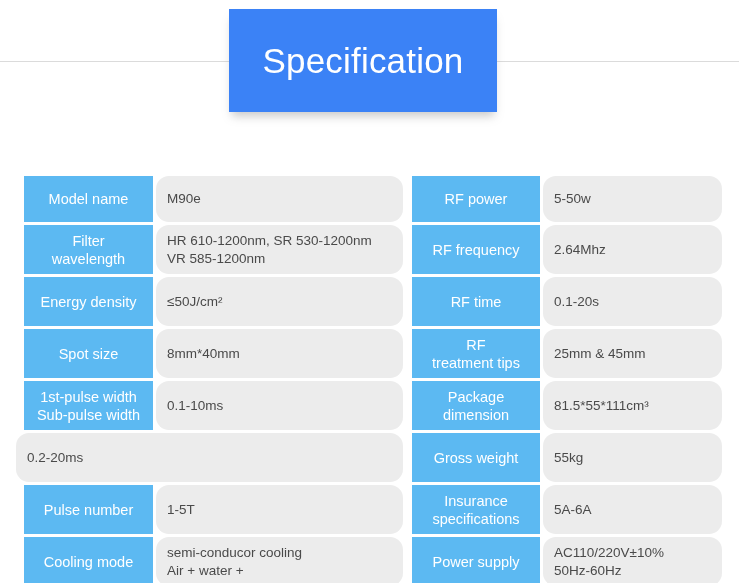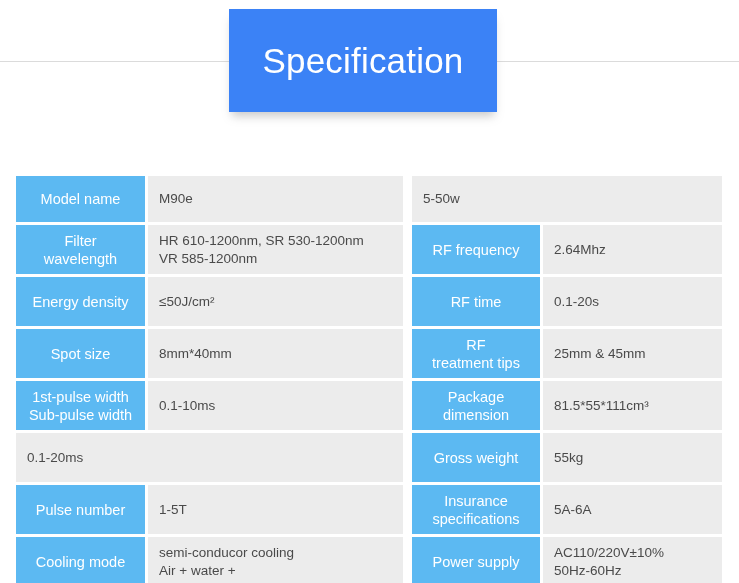--- a/index.html
+++ b/index.html
@@ -83,34 +83,35 @@
     line-height: 18px;
     display: flex;
     flex-direction: column;
     align-items: center;
     justify-content: center;
     text-align: center;
     box-sizing: border-box;
     padding: 4px 4px;
     flex: 0 0 auto;
   }
-  #spec-table-left  .spec-label { width: 129px; }
+  #spec-table-left  .spec-label { width: 129px; margin-left: 8px; }
   #spec-table-right .spec-label { width: 128px; }
 
   .spec-value {
     background: #ececec;
     color: #4a4a4a;
     font-size: 13.5px;
     line-height: 18px;
     display: flex;
     flex-direction: column;
     justify-content: center;
     box-sizing: border-box;
     padding: 4px 0 4px 11px;
     flex: 1 1 auto;
+    border-radius: 13px;
   }
   .spec-label .ln, .spec-value .ln { display: block; white-space: nowrap; }
 
   
   .spec-row.h1 .spec-label, .spec-row.h1 .spec-value { height: 46px; }
   .spec-row.h2 .spec-label, .spec-row.h2 .spec-value { height: 49px; }
   .spec-row.h3 .spec-label, .spec-row.h3 .spec-value { height: 49px; }
   .spec-row.h4 .spec-label, .spec-row.h4 .spec-value { height: 49px; }
   .spec-row.h5 .spec-label, .spec-row.h5 .spec-value { height: 49px; }
   .spec-row.h6 .spec-label, .spec-row.h6 .spec-value { height: 49px; }
@@ -170,21 +171,21 @@
         <div class="spec-label">
           <span class="ln">1st-pulse width</span>
           <span class="ln">Sub-pulse width</span>
         </div>
         <div class="spec-value">
           <span class="ln">0.1-10ms</span>
         </div>
       </div>
       <div class="spec-row h6">
         <div class="spec-value">
-          <span class="ln">0.1-20ms</span>
+          <span class="ln">0.2-20ms</span>
         </div>
       </div>
       <div class="spec-row h7">
         <div class="spec-label">
           <span class="ln">Pulse number</span>
         </div>
         <div class="spec-value">
           <span class="ln">1-5T</span>
         </div>
       </div>
@@ -193,20 +194,23 @@
           <span class="ln">Cooling mode</span>
         </div>
         <div class="spec-value">
           <span class="ln">semi-conducor cooling</span>
           <span class="ln">Air + water +</span>
         </div>
       </div>
     </div>
   <div class="spec-table" id="spec-table-right">
       <div class="spec-row h1">
+        <div class="spec-label">
+          <span class="ln">RF power</span>
+        </div>
         <div class="spec-value">
           <span class="ln">5-50w</span>
         </div>
       </div>
       <div class="spec-row h2">
         <div class="spec-label">
           <span class="ln">RF frequency</span>
         </div>
         <div class="spec-value">
           <span class="ln">2.64Mhz</span>

